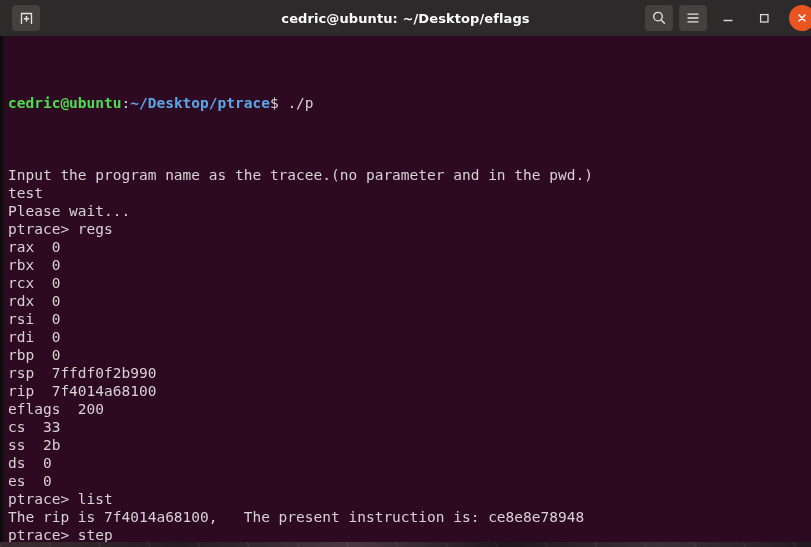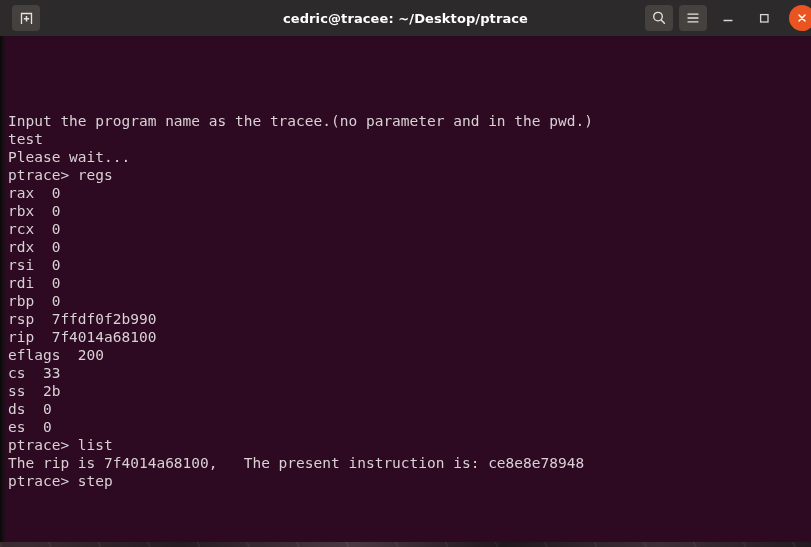--- a/index.html
+++ b/index.html
@@ -166,21 +166,21 @@
 
   <div id="title-bar">
 
     <div class="tb-btn" id="new-tab-button">
       <svg width="15" height="15" viewBox="0 0 15 15">
         <path d="M2.5 13 L2.5 2.5 L12.5 2.5 L12.5 13" fill="none" stroke="#e6e2e0" stroke-width="1.3"></path>
         <path d="M7.5 5 L7.5 10.5 M4.8 7.75 L10.2 7.75" fill="none" stroke="#e6e2e0" stroke-width="1.5"></path>
       </svg>
     </div>
 
-    <div id="window-title">cedric@tracee: ~/Desktop/ptrace</div>
+    <div id="window-title">cedric@ubuntu: ~/Desktop/eflags</div>
 
     <div id="titlebar-right">
 
       <div class="tb-btn">
         <svg width="16" height="16" viewBox="0 0 16 16">
           <circle cx="7" cy="6.6" r="4.3" fill="none" stroke="#e6e2e0" stroke-width="1.3"></circle>
           <path d="M10.2 9.9 L13.4 13.2" stroke="#e6e2e0" stroke-width="1.4" stroke-linecap="round"></path>
         </svg>
       </div>
 
@@ -210,20 +210,21 @@
 
     </div>
   </div>
 
   <div id="terminal-body">
     <div id="left-shadow"></div>
 
     <div id="screen">
       <div id="lines">
 
+        <div class="line"><span class="seg-user">cedric@ubuntu</span><span class="seg-punct">:</span><span class="seg-path">~/Desktop/ptrace</span><span class="seg-plain">$ </span><span class="seg-plain">./p</span></div>
 
         <div id="output-rows"><div class="line">Input the program name as the tracee.(no parameter and in the pwd.)</div><div class="line">test</div><div class="line">Please wait...</div><div class="line">ptrace&gt; regs</div><div class="line">rax  0</div><div class="line">rbx  0</div><div class="line">rcx  0</div><div class="line">rdx  0</div><div class="line">rsi  0</div><div class="line">rdi  0</div><div class="line">rbp  0</div><div class="line">rsp  7ffdf0f2b990</div><div class="line">rip  7f4014a68100</div><div class="line">eflags  200</div><div class="line">cs  33</div><div class="line">ss  2b</div><div class="line">ds  0</div><div class="line">es  0</div><div class="line">ptrace&gt; list</div><div class="line">The rip is 7f4014a68100,   The present instruction is: ce8e8e78948</div><div class="line">ptrace&gt; step</div></div>
 
         
 
       </div>
 
     </div>
   </div>
 

